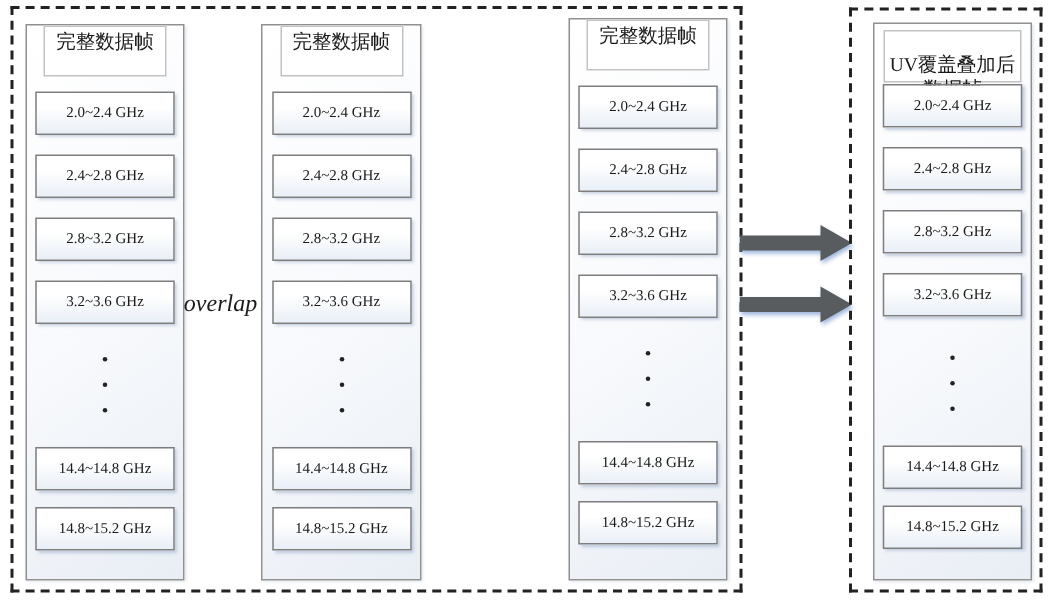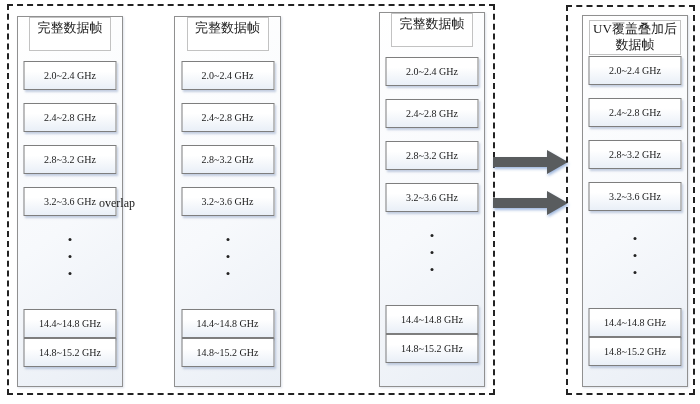--- a/index.html
+++ b/index.html
@@ -41,66 +41,67 @@
     background: #ffffff;
     border: 1px solid #c2c2c2;
     text-align: center;
     font-size: 13px;
     white-space: nowrap;
   }
   .col-title-2line {
     top: 4px;
     width: 92px; height: 35px;
     line-height: 16px;
-    padding-top: 0;
+    padding-top: 14px;
   }
 
   .band {
     position: absolute;
     left: 50%;
     transform: translateX(-50%);
     width: 93px; height: 29px;
     line-height: 27px;
     border: 1px solid #7e7e7e;
     background: linear-gradient(to bottom, #ffffff 35%, #e9eff7 100%);
     box-shadow: 1.5px 1.5px 2px rgba(140,160,195,0.5);
     text-align: center;
     font-size: 10px;
     white-space: nowrap;
   }
   .b1 { top: 44px; }
   .b2 { top: 86px; }
   .b3 { top: 128px; }
   .b4 { top: 170px; }
-  .b5 { top: 292px; }
+  .b5 { top: 281px; }
   .b6 { top: 321px; }
   .col-r .b1 { top: 40px; }
   .col-r .b2 { top: 82px; }
   .col-r .b3 { top: 124px; }
   .col-r .b4 { top: 166px; }
 
   .dot {
     position: absolute;
     left: 50%;
     transform: translateX(-50%);
     width: 3px; height: 3px;
     background: #222222;
     border-radius: 50%;
   }
   .d1 { top: 221px; }
   .d2 { top: 238px; }
   .d3 { top: 255px; }
 
   .overlap-label {
     position: absolute;
-    font-size: 12px;
-    text-align: left;
+    font-size: 16px;
+    text-align: center;
     height: 16px;
     line-height: 16px;
     white-space: nowrap;
+    font-style: italic;
   }
   .overlap-1 { left: 90px;  top: 189px; width: 96px; }
   .overlap-2 { left: 256px; top: 189px; width: 120px; }
 
   .arrow {
     position: absolute;
     width: 76px; height: 26px;
     filter: drop-shadow(1px 2px 1.5px rgba(142,170,215,0.85));
   }
   .arrow-1 { left: 493px; top: 149px; }

